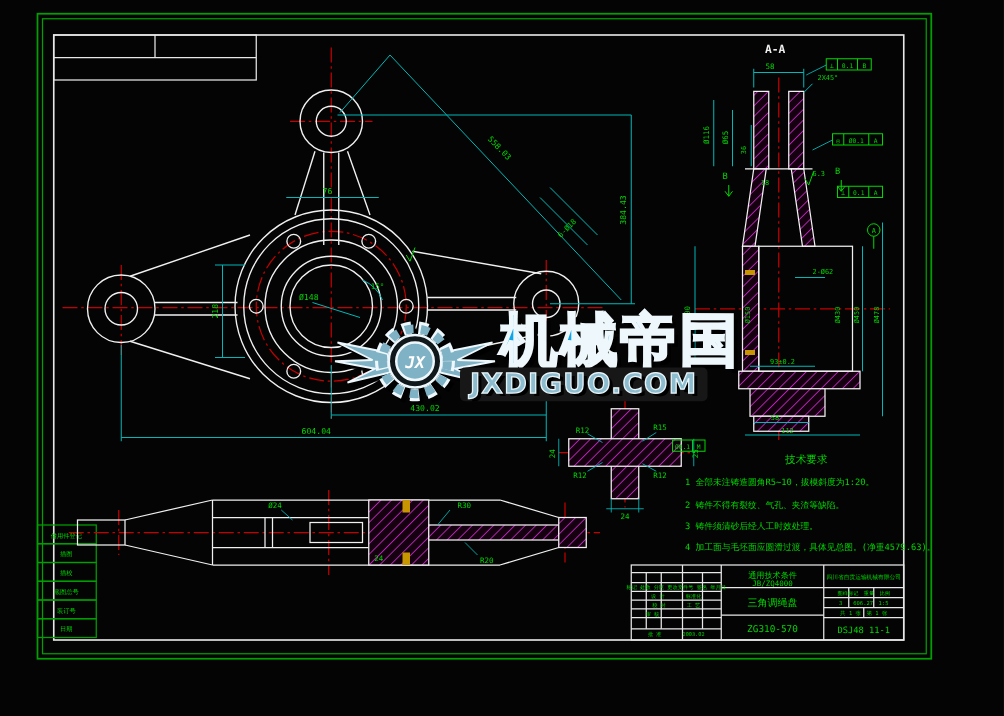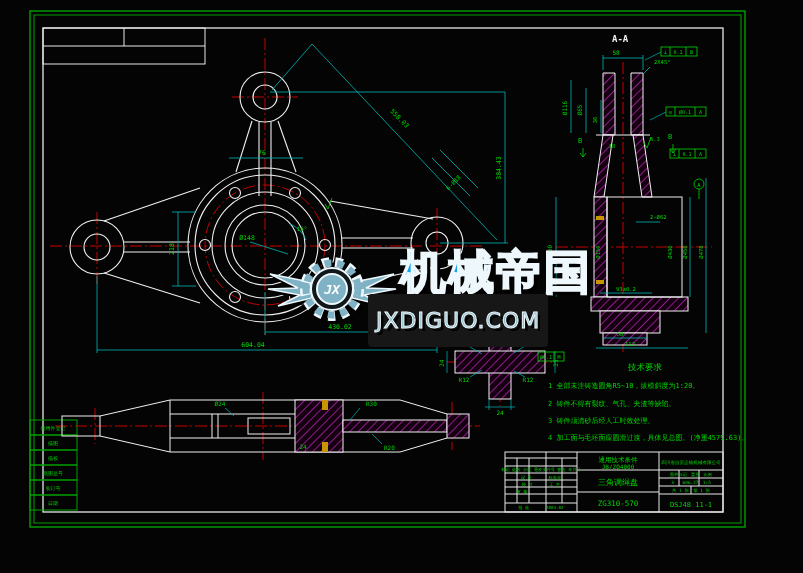--- a/index.html
+++ b/index.html
@@ -6,21 +6,21 @@
   .wrap{position:relative;width:803px;height:573px;background:#040404;overflow:hidden;
         outline:1px solid #3a3a3a;font-family:"DejaVu Sans Mono",monospace;}
   svg text{font-family:"DejaVu Sans Mono",monospace;}
   .gtxt{fill:#00d800;}
   .wm{position:absolute;left:266px;top:244px;width:310px;height:84px;pointer-events:none;}
   .wm-logo{position:absolute;left:0;top:6px;filter:drop-shadow(3px 3px 0 #000);}
   .wm-brand{position:absolute;left:134px;top:-2px;font-size:46px;font-weight:bold;
             color:#0ea5e9;-webkit-text-stroke:2px #eef8fc;text-shadow:4px 4px 0 #000;
             letter-spacing:2px;font-family:"DejaVu Sans",sans-serif;white-space:nowrap;}
   .wm-site{position:absolute;left:102px;top:50px;background:#171717;border-radius:4px;
-           padding:14px 8px;font-size:22px;font-weight:normal;color:#8cbccd;
+           padding:1px 8px;font-size:22px;font-weight:bold;color:#8cbccd;
            -webkit-text-stroke:1px #e8f4f8;text-shadow:3px 3px 0 #000;letter-spacing:1px;
            font-family:"DejaVu Sans",sans-serif;}
 </style>
 </head>
 <body>
 
 <div class="wrap">
 <svg width="803" height="573" viewBox="0 0 803 573">
   <defs>
     <pattern id="hatch" width="6" height="6" patternUnits="userSpaceOnUse" patternTransform="rotate(45)">

